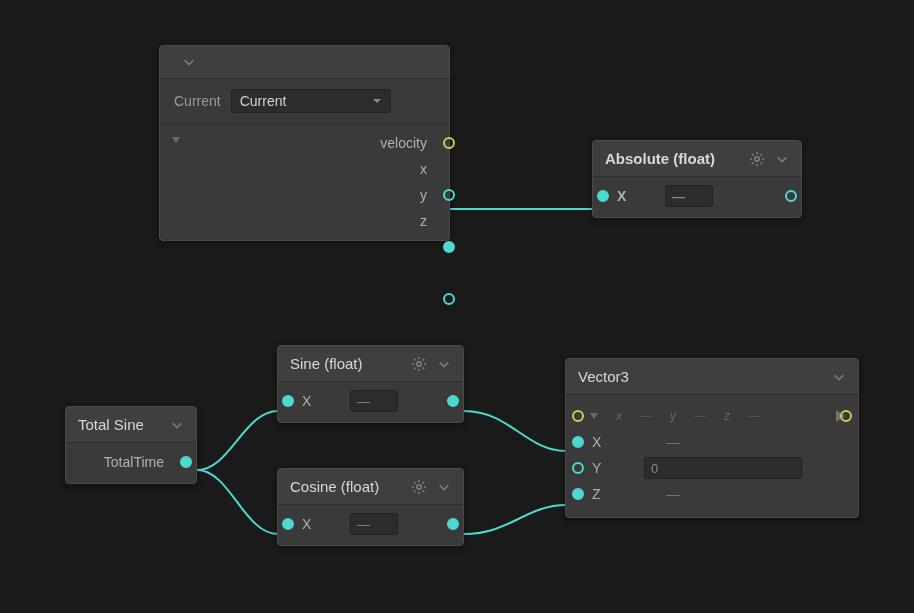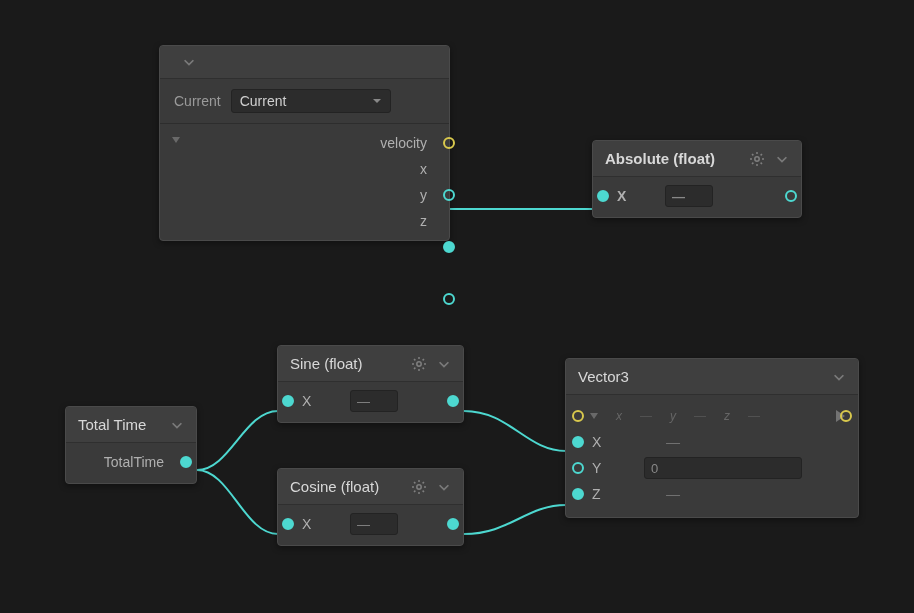--- a/index.html
+++ b/index.html
@@ -219,21 +219,21 @@
         <div class="input-field">
             <span>—</span>
           </div>
         <span class="port out" style="top:7px;"></span>
       </div>
     </div>
   </div>
 
   <div class="node" style="left:65px; top:406px; width:132px;">
     <div class="node-header">
-      <span class="node-title">Total Time</span>
+      <span class="node-title">Total Sine</span>
       <svg class="chevron-icon" viewBox="0 0 16 16">
           <path d="M3 6l5 5 5-5" stroke="#aaa" stroke-width="2" fill="none"></path>
         </svg>
     </div>
     <div class="node-body">
       <div class="param-row">
         <span class="param-label right">TotalTime</span>
         <span class="port out filled" style="top:7px;"></span>
       </div>
     </div>

